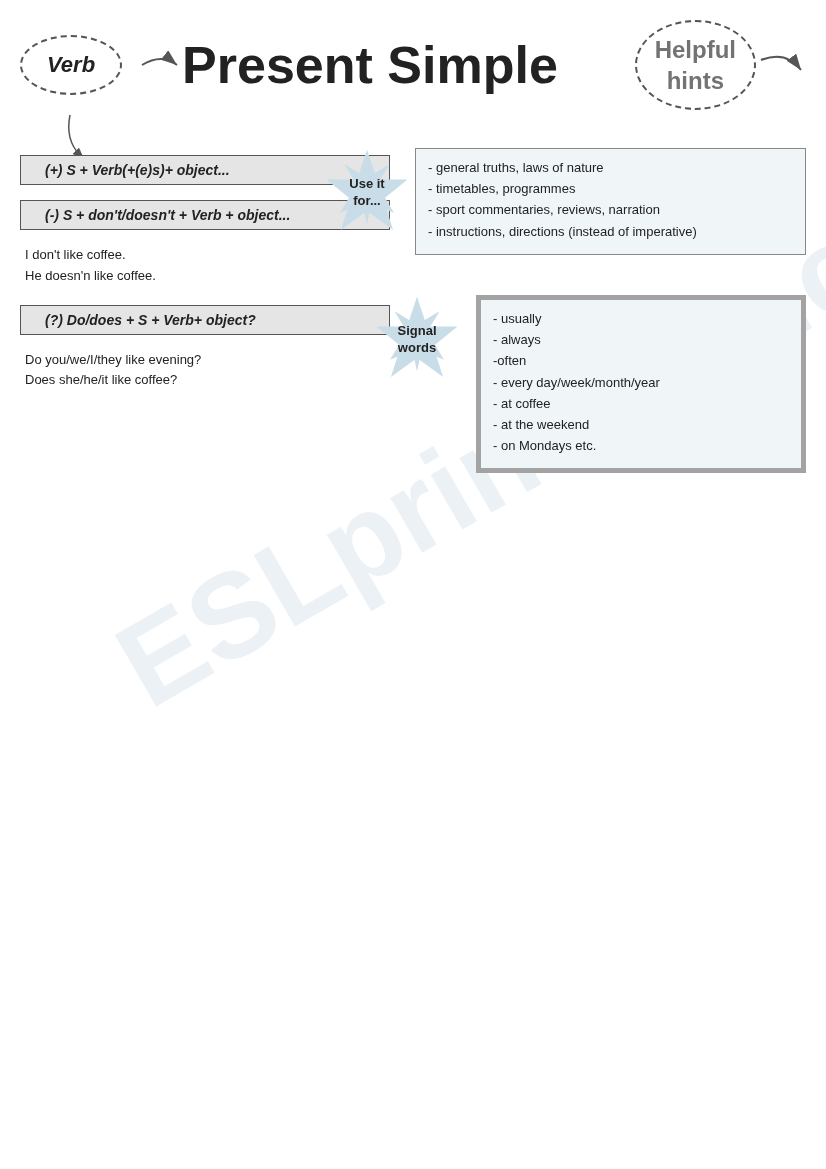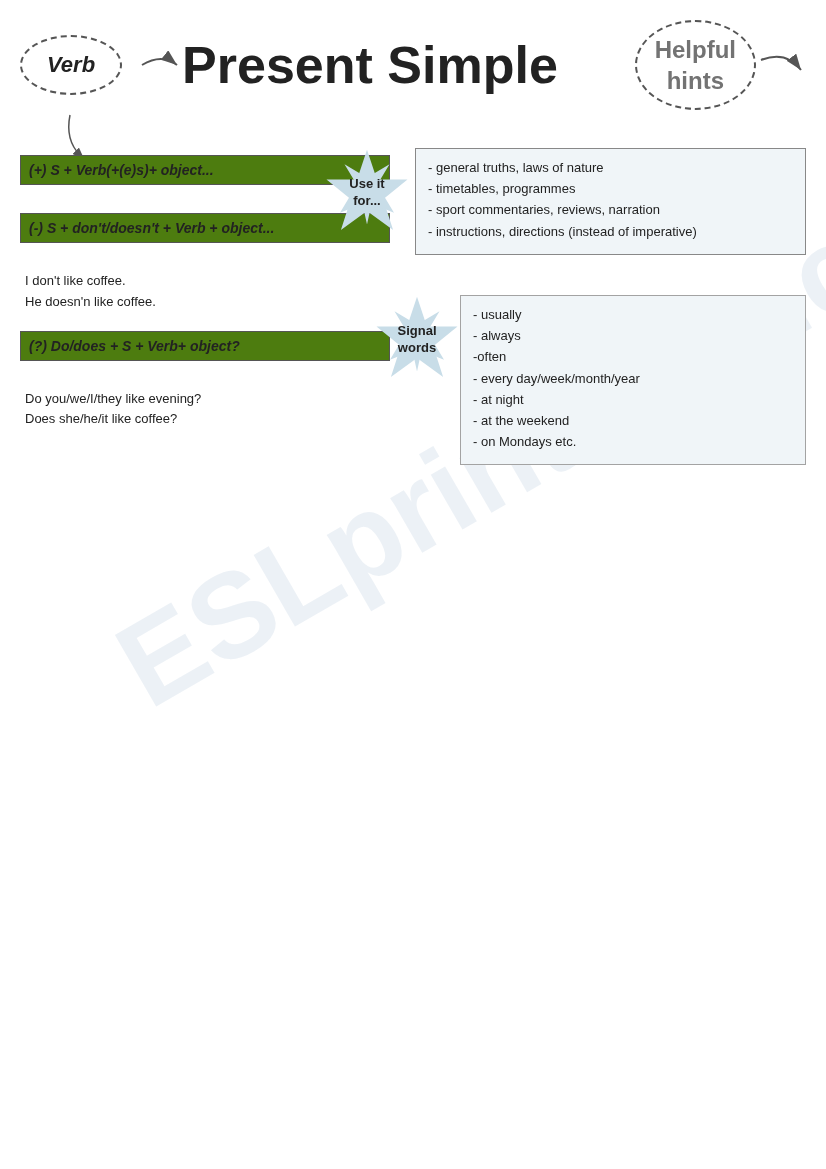--- a/index.html
+++ b/index.html
@@ -141,23 +141,23 @@
       font-size: 13px;
       color: #222;
       margin-bottom: 3px;
       line-height: 1.4;
     }
 
     
     .signal-box {
       position: absolute;
       top: 295px;
-      left: 460px;
+      left: 476px;
       right: 20px;
-      border: 1px solid #a3a3a3;
+      border: 5px solid #a3a3a3;
       background: #f0f5f8;
       padding: 10px 12px;
       z-index: 2;
     }
 
     .signal-box ul {
       list-style: none;
       padding: 0;
     }
 
@@ -172,27 +172,27 @@
     .form-section {
       position: absolute;
       top: 155px;
       left: 20px;
       width: 370px;
       z-index: 2;
     }
 
     .formula-box {
       border: 1px solid #555;
-      padding: 6px 8px;
+      padding: 6px 24px;
       font-size: 14px;
       font-weight: bold;
       font-style: italic;
       color: #222;
-      margin-bottom: 28px;
-      background: #4d7c0f;
+      margin-bottom: 15px;
+      background: #e5e5e5;
       display: inline-block;
       width: 100%;
     }
 
     .example-text {
       font-size: 13px;
       color: #222;
       margin-bottom: 18px;
       padding-left: 5px;
       line-height: 1.6;
@@ -298,21 +298,21 @@
       </div>
     </div>
   </div>
 
   <div class="signal-box">
     <ul>
       <li>- usually</li>
       <li>- always</li>
       <li>-often</li>
       <li>- every day/week/month/year</li>
-      <li>- at night</li>
+      <li>- at coffee</li>
       <li>- at the weekend</li>
       <li>- on Mondays etc.</li>
     </ul>
   </div>
 
   <div class="form-section">
 
     
     <div class="formula-box">(+) S + Verb(+(e)s)+ object...</div>
 

